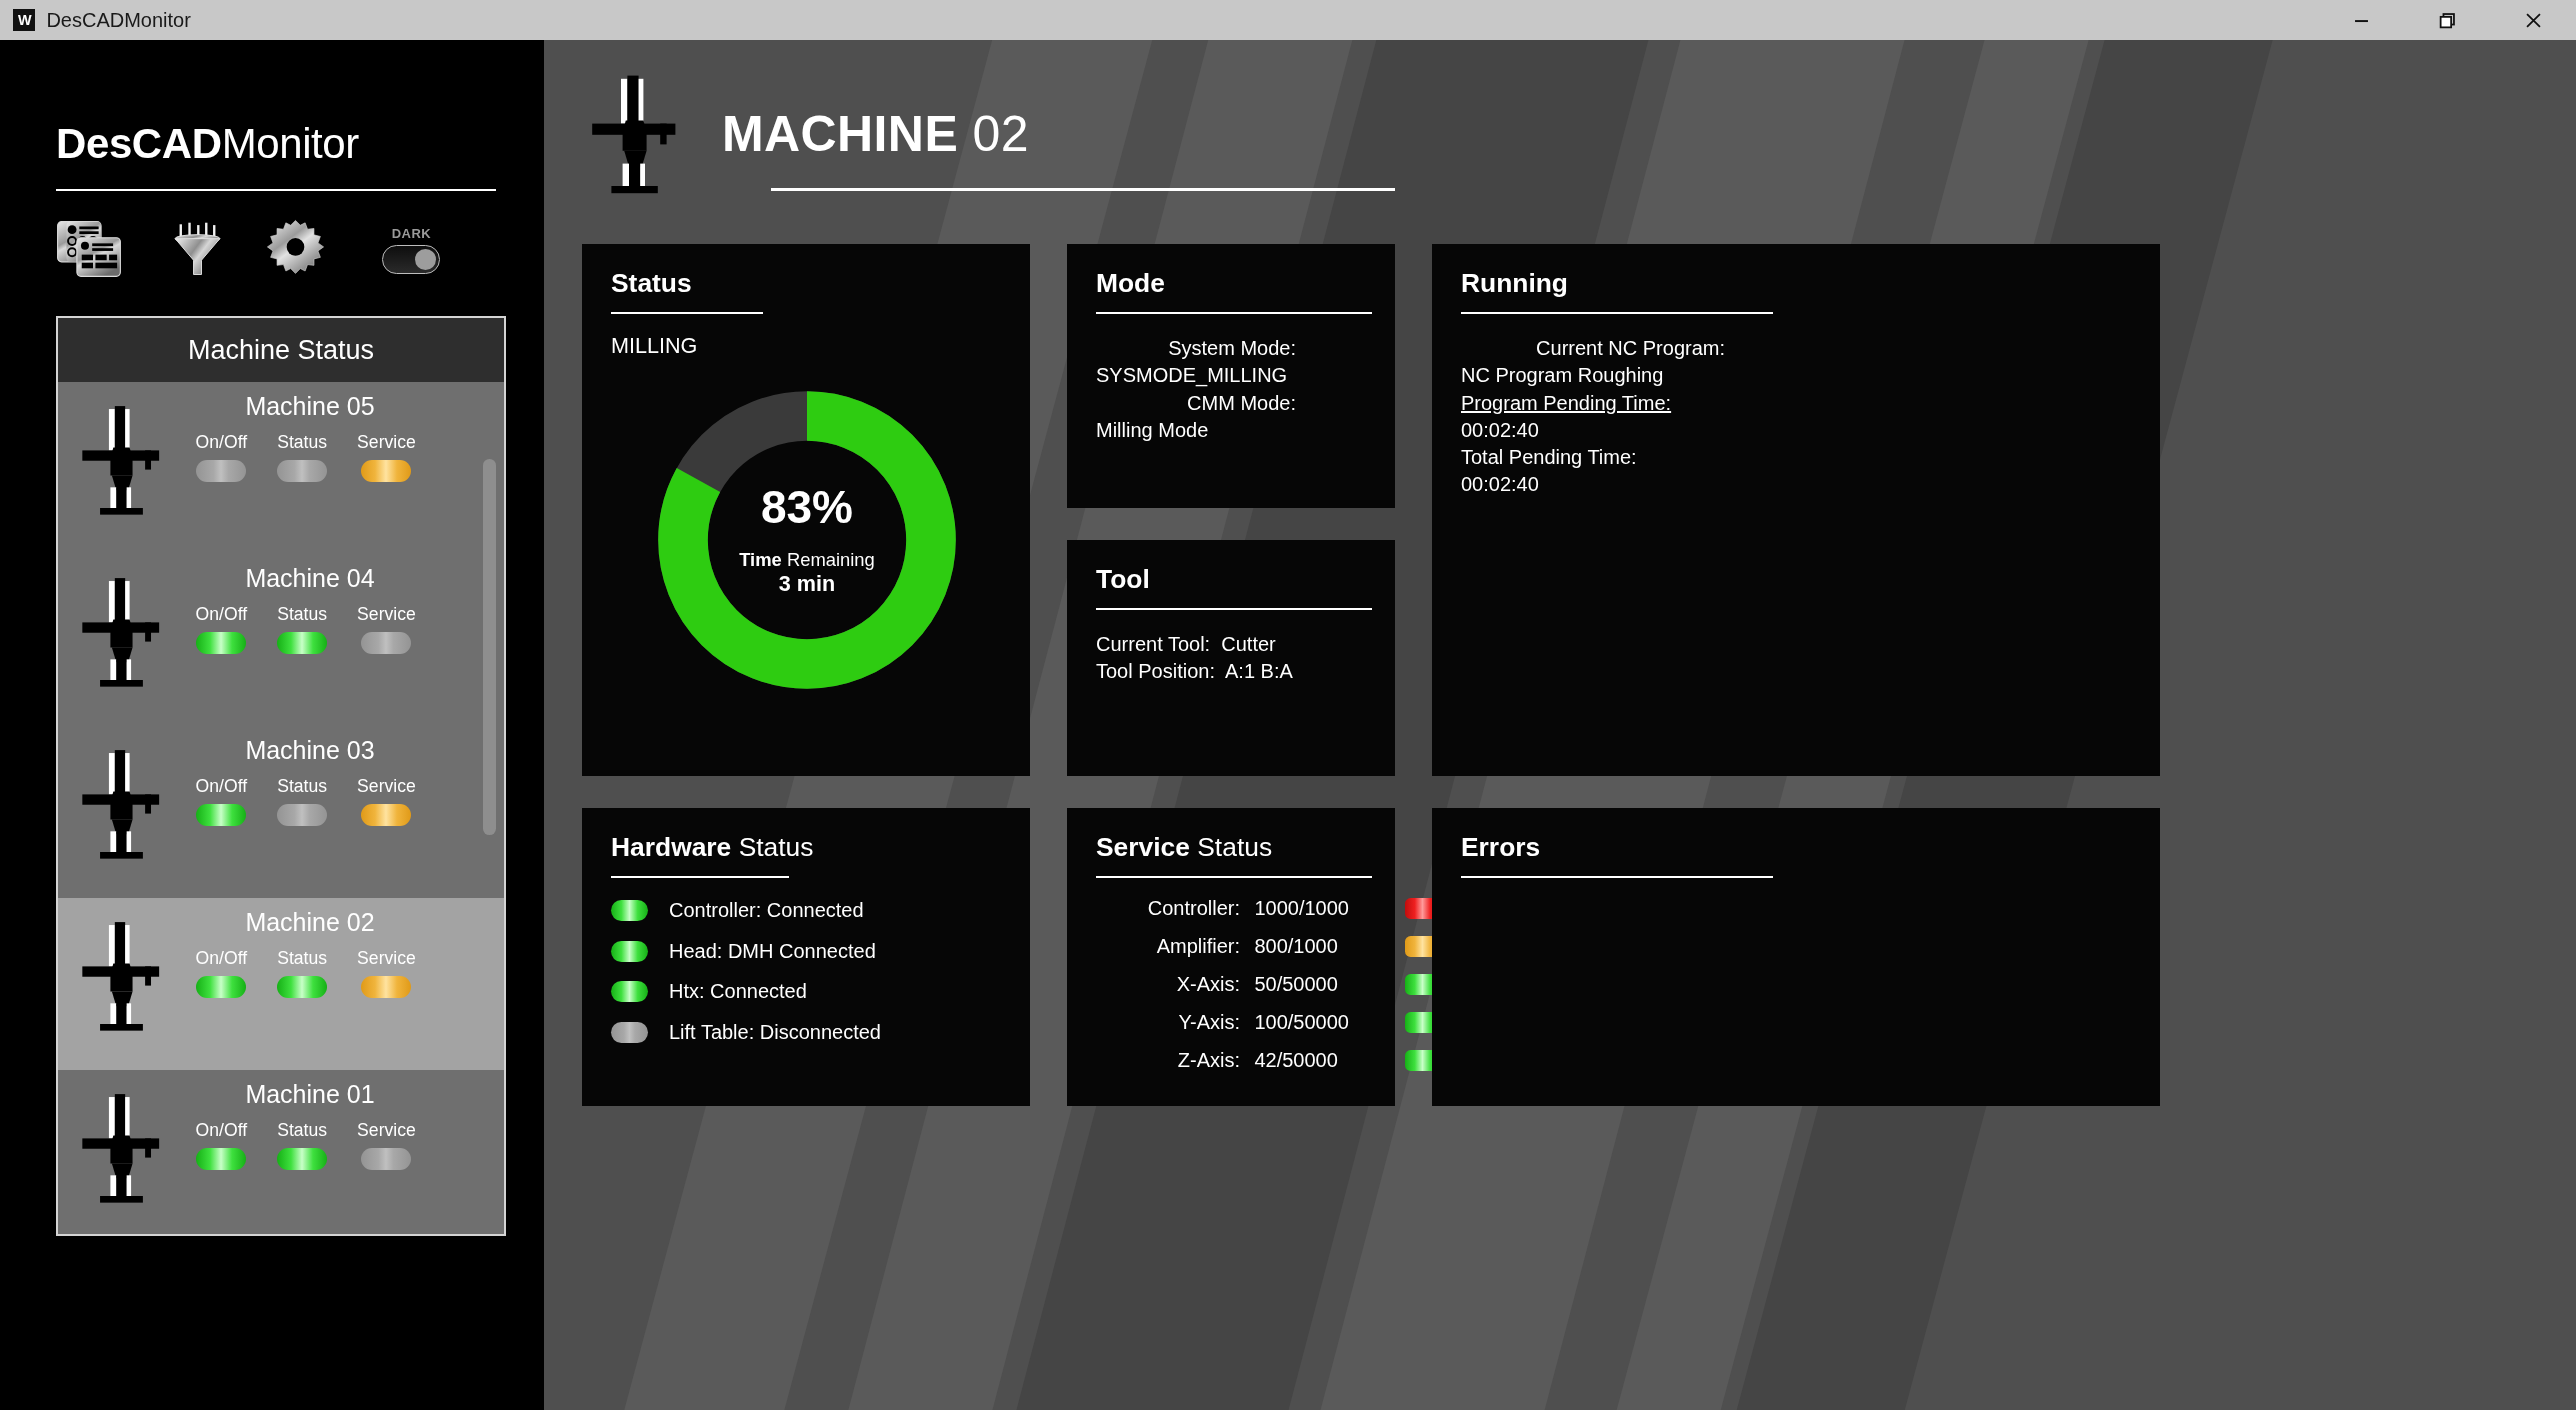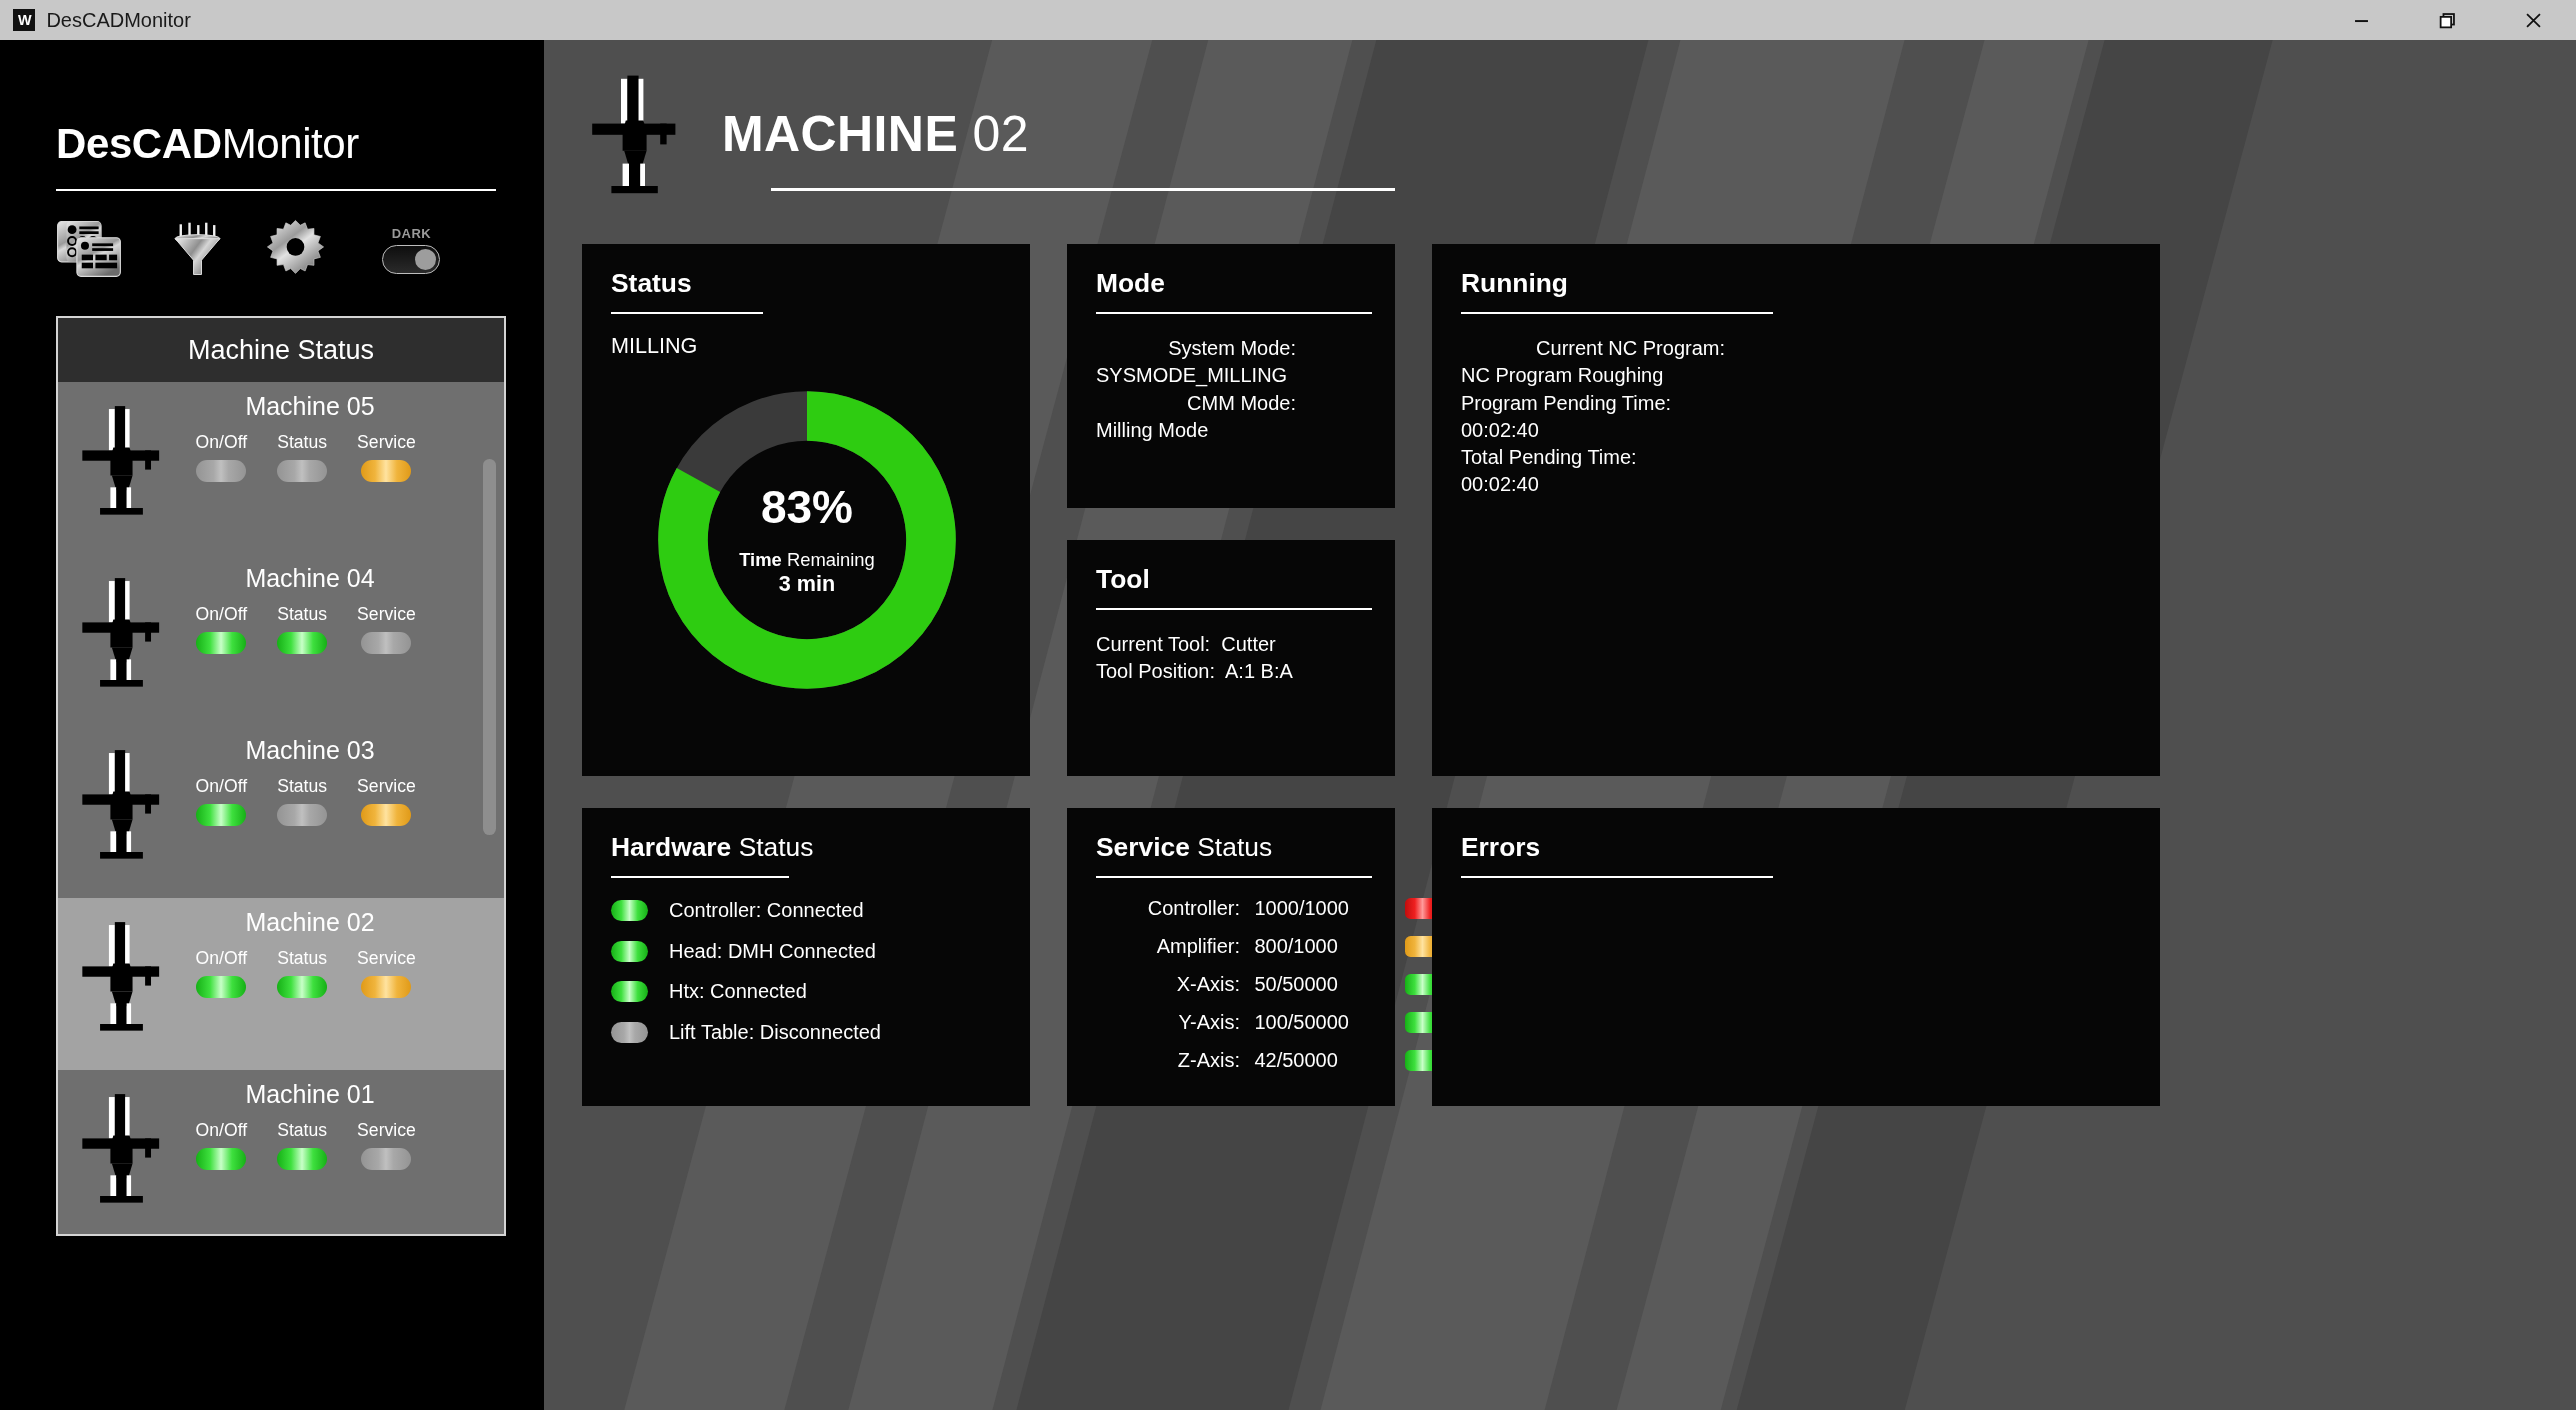--- a/index.html
+++ b/index.html
@@ -589,21 +589,21 @@
           </div>
       </div>
 
       <div class="card tall">
         <div class="card-title">
           <b>Running</b>
         </div>
         <div class="card-rule" style="width:312px"></div>
         <div class="card-body" id="running-rows">
             <div class="kv-line" style="display: grid; grid-template-columns: 264px max-content; column-gap: 11.2px;"><span class="k" style="text-align: right;">Current NC Program:</span>&nbsp; <span class="v">NC Program Roughing</span></div>
-            <div class="kv-line" style="display: grid; grid-template-columns: 264px max-content; column-gap: 11.2px;"><span class="k" style="text-align: left;">Program Pending Time:</span>&nbsp; <span class="v">00:02:40</span></div>
+            <div class="kv-line" style="display: grid; grid-template-columns: 264px max-content; column-gap: 11.2px;"><span class="k" style="text-align: left; text-decoration: underline;">Program Pending Time:</span>&nbsp; <span class="v">00:02:40</span></div>
             <div class="kv-line" style="display: grid; grid-template-columns: 264px max-content; column-gap: 11.2px;"><span class="k" style="text-align: left;">Total Pending Time:</span>&nbsp; <span class="v">00:02:40</span></div>
           </div>
       </div>
 
       <div class="card">
         <div class="card-title">
           <b>Tool</b>
         </div>
         <div class="card-rule" style="width:276px"></div>
         <div class="card-body" id="tool-rows">

